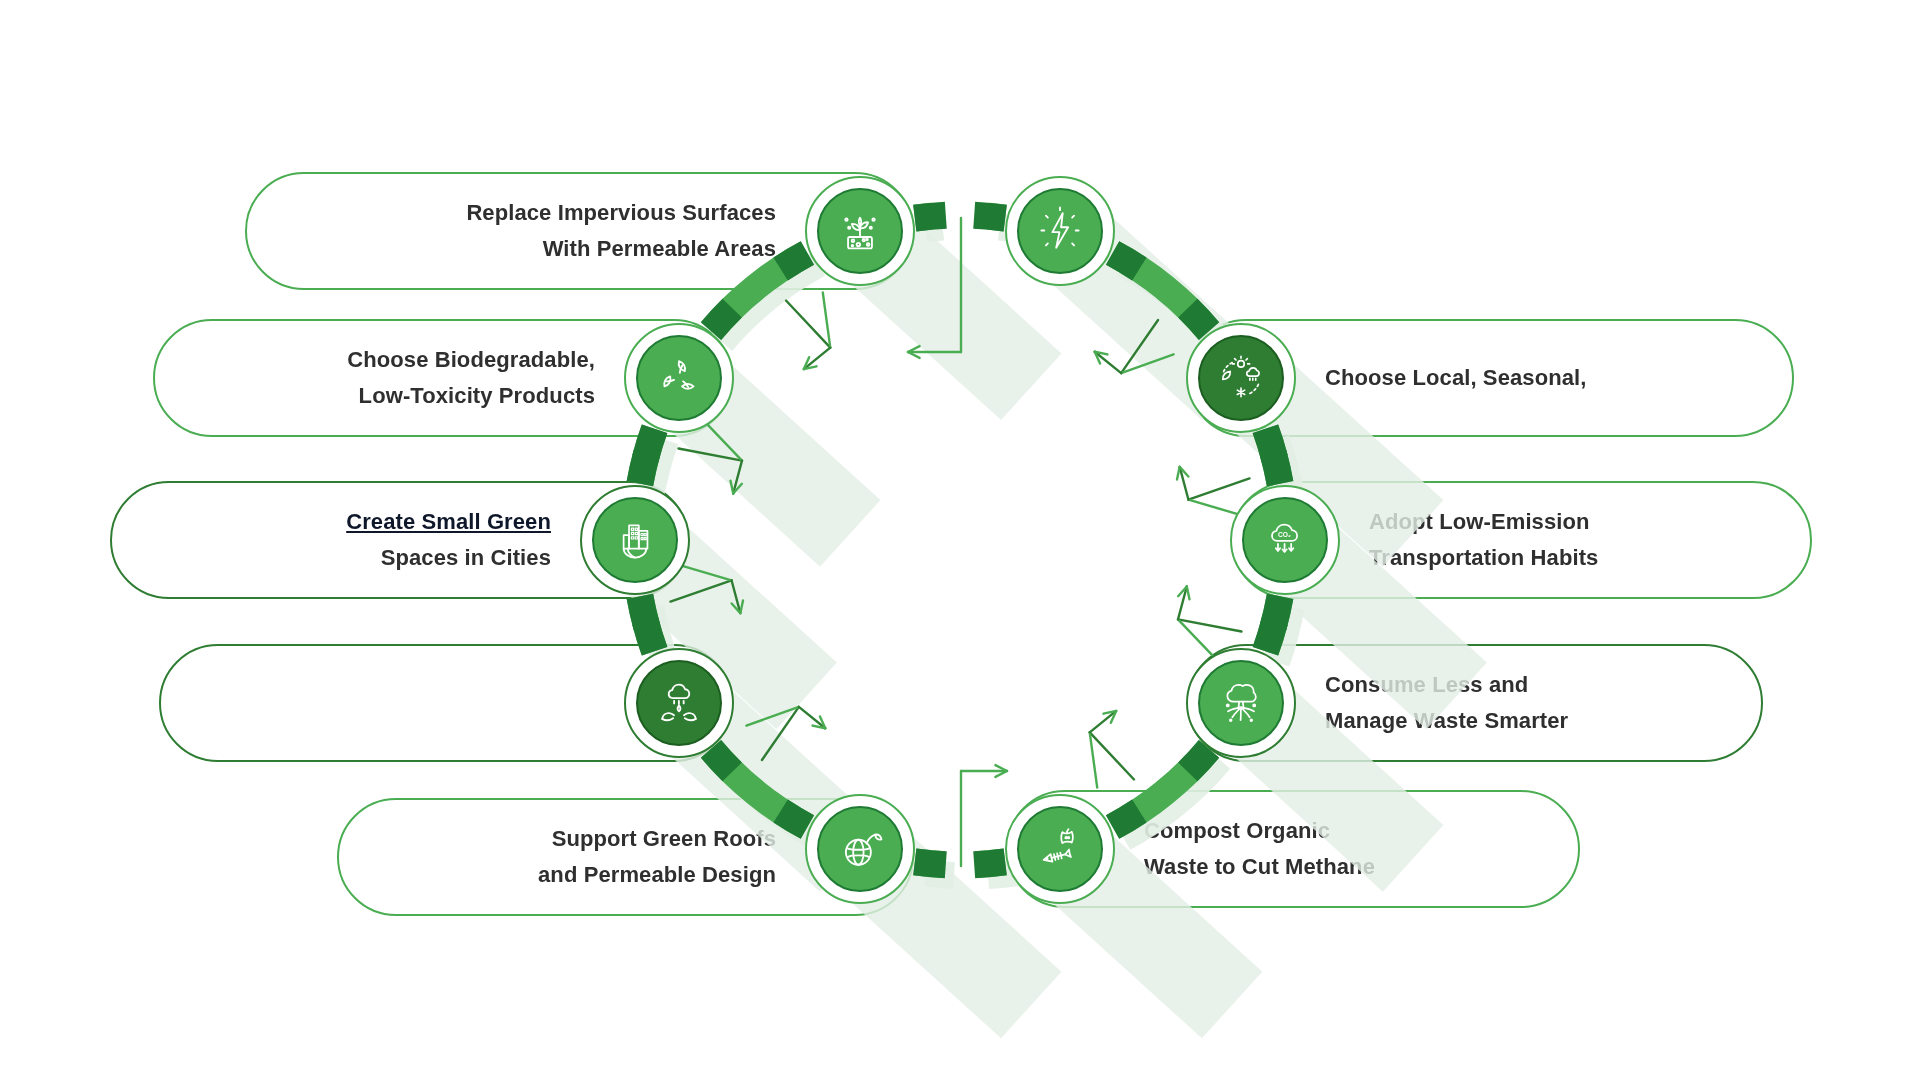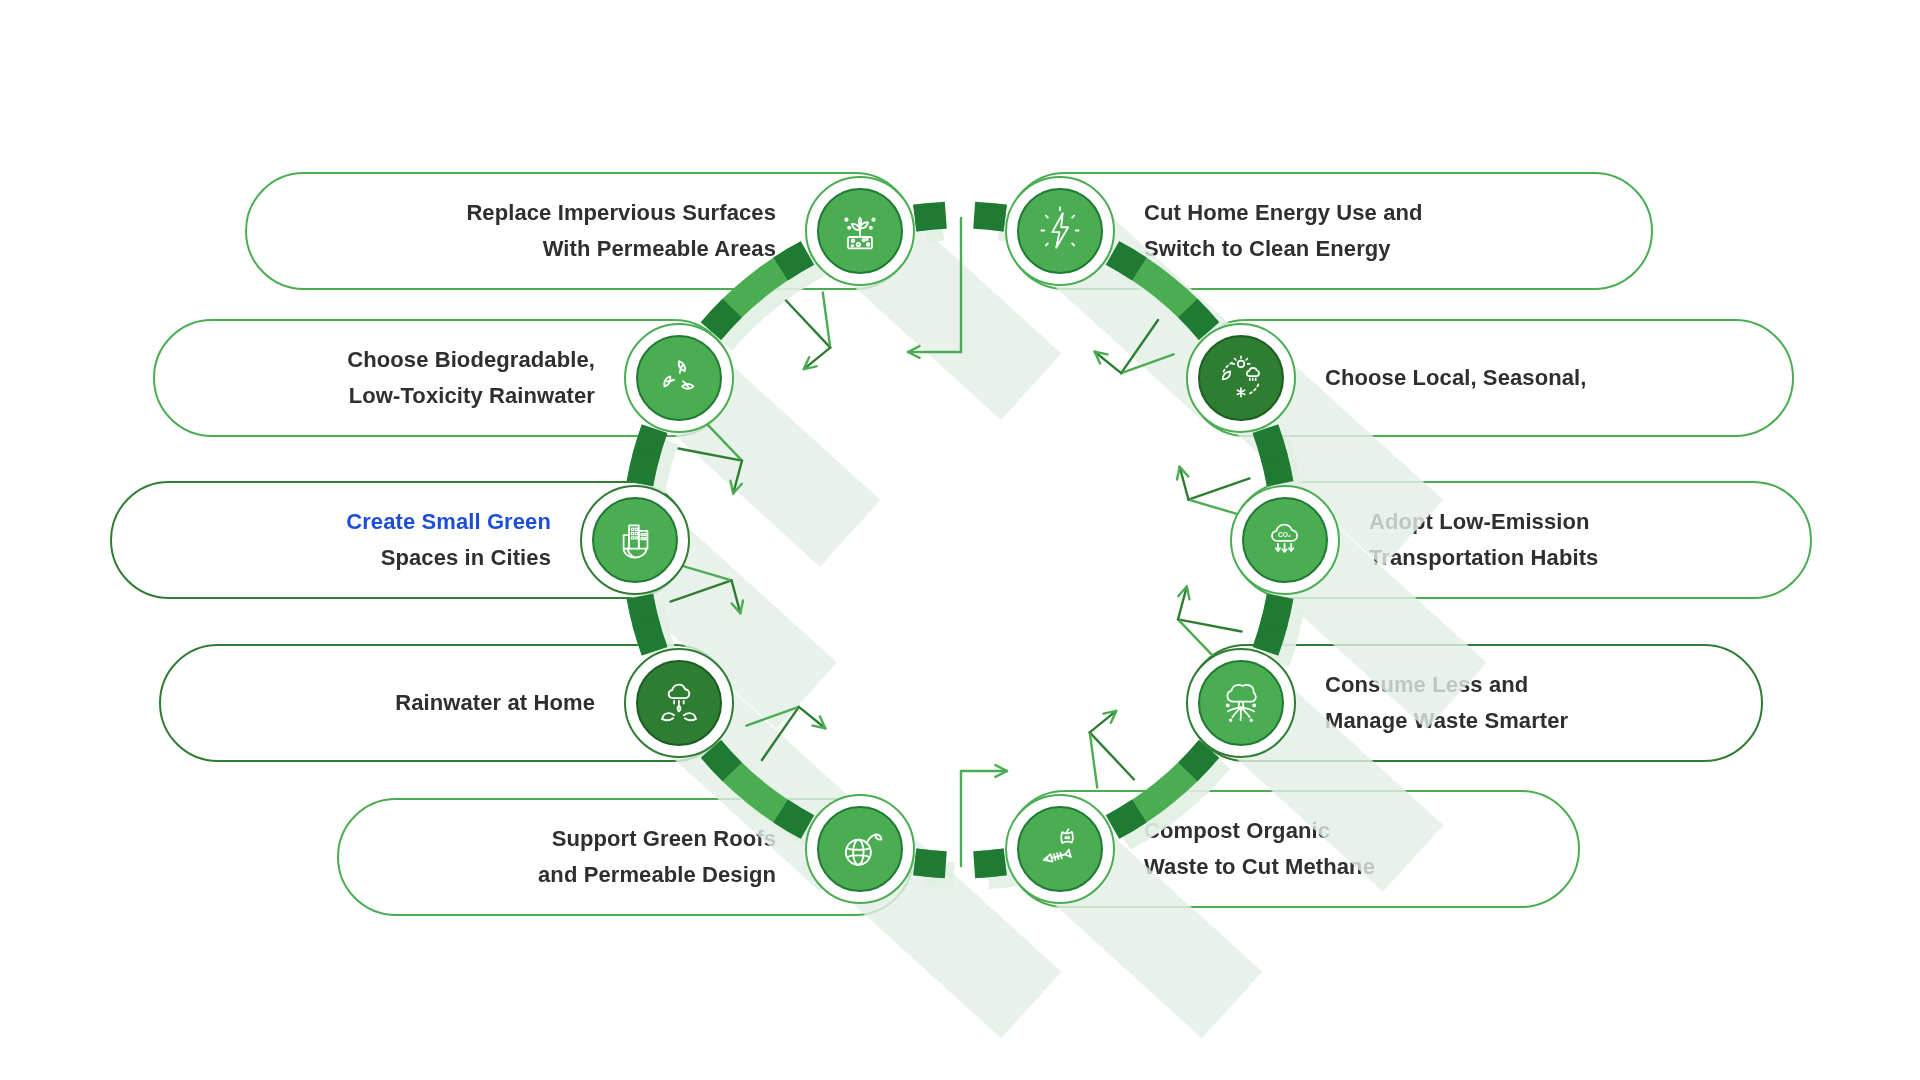--- a/index.html
+++ b/index.html
@@ -131,36 +131,31 @@
       <line x1="1186.8085355558164" y1="586.5071951577268" x2="1178.1218131944322" y2="596.1788472718295" stroke="#4aad52" stroke-width="2.4" stroke-linecap="round"></line>
       <line x1="1186.8085355558164" y1="586.5071951577268" x2="1189.4956317393462" y2="599.2264527657973" stroke="#4aad52" stroke-width="2.4" stroke-linecap="round"></line>
     </svg>
 
   <div class="pill L" style="left: 245px; top: 172px; width: 669px; border-color: rgb(74, 173, 82);">
     <span style="color: rgb(47, 47, 47);">Replace Impervious Surfaces</span>
     <span style="color: rgb(47, 47, 47);">With Permeable Areas</span>
   </div>
   <div class="pill L" style="left: 153px; top: 319px; width: 580px; border-color: rgb(74, 173, 82);">
     <span style="color: rgb(47, 47, 47);">Choose Biodegradable,</span>
-    <span style="color: rgb(47, 47, 47);">Low-Toxicity Rainwater</span>
+    <span style="color: rgb(47, 47, 47);">Low-Toxicity Products</span>
   </div>
   <div class="pill L" style="left: 110px; top: 481px; width: 579px; border-color: rgb(46, 125, 50);">
-    <span style="color: #1d4ed8;">Create Small Green</span>
+    <span style="color: #0f172a; text-decoration: underline;">Create Small Green</span>
     <span style="color: rgb(47, 47, 47);">Spaces in Cities</span>
   </div>
   <div class="pill L" style="left: 159px; top: 644px; width: 574px; border-color: rgb(46, 125, 50);">
-    <span style="color: rgb(47, 47, 47);">Rainwater at Home</span>
   </div>
   <div class="pill L" style="left: 337px; top: 798px; width: 577px; border-color: rgb(74, 173, 82);">
     <span style="color: rgb(47, 47, 47);">Support Green Roofs</span>
     <span style="color: rgb(47, 47, 47);">and Permeable Design</span>
-  </div>
-  <div class="pill R" style="left: 1006px; top: 172px; width: 647px; border-color: rgb(74, 173, 82);">
-    <span style="color: rgb(47, 47, 47);">Cut Home Energy Use and</span>
-    <span style="color: rgb(47, 47, 47);">Switch to Clean Energy</span>
   </div>
   <div class="pill R" style="left: 1187px; top: 319px; width: 607px; border-color: rgb(74, 173, 82);">
     <span style="color: rgb(47, 47, 47);">Choose Local, Seasonal,</span>
   </div>
   <div class="pill R" style="left: 1231px; top: 481px; width: 581px; border-color: rgb(74, 173, 82);">
     <span style="color: rgb(47, 47, 47);">Adopt Low-Emission</span>
     <span style="color: rgb(47, 47, 47);">Transportation Habits</span>
   </div>
   <div class="pill R" style="left: 1187px; top: 644px; width: 576px; border-color: rgb(46, 125, 50);">
     <span style="color: rgb(47, 47, 47);">Consume Less and</span>

